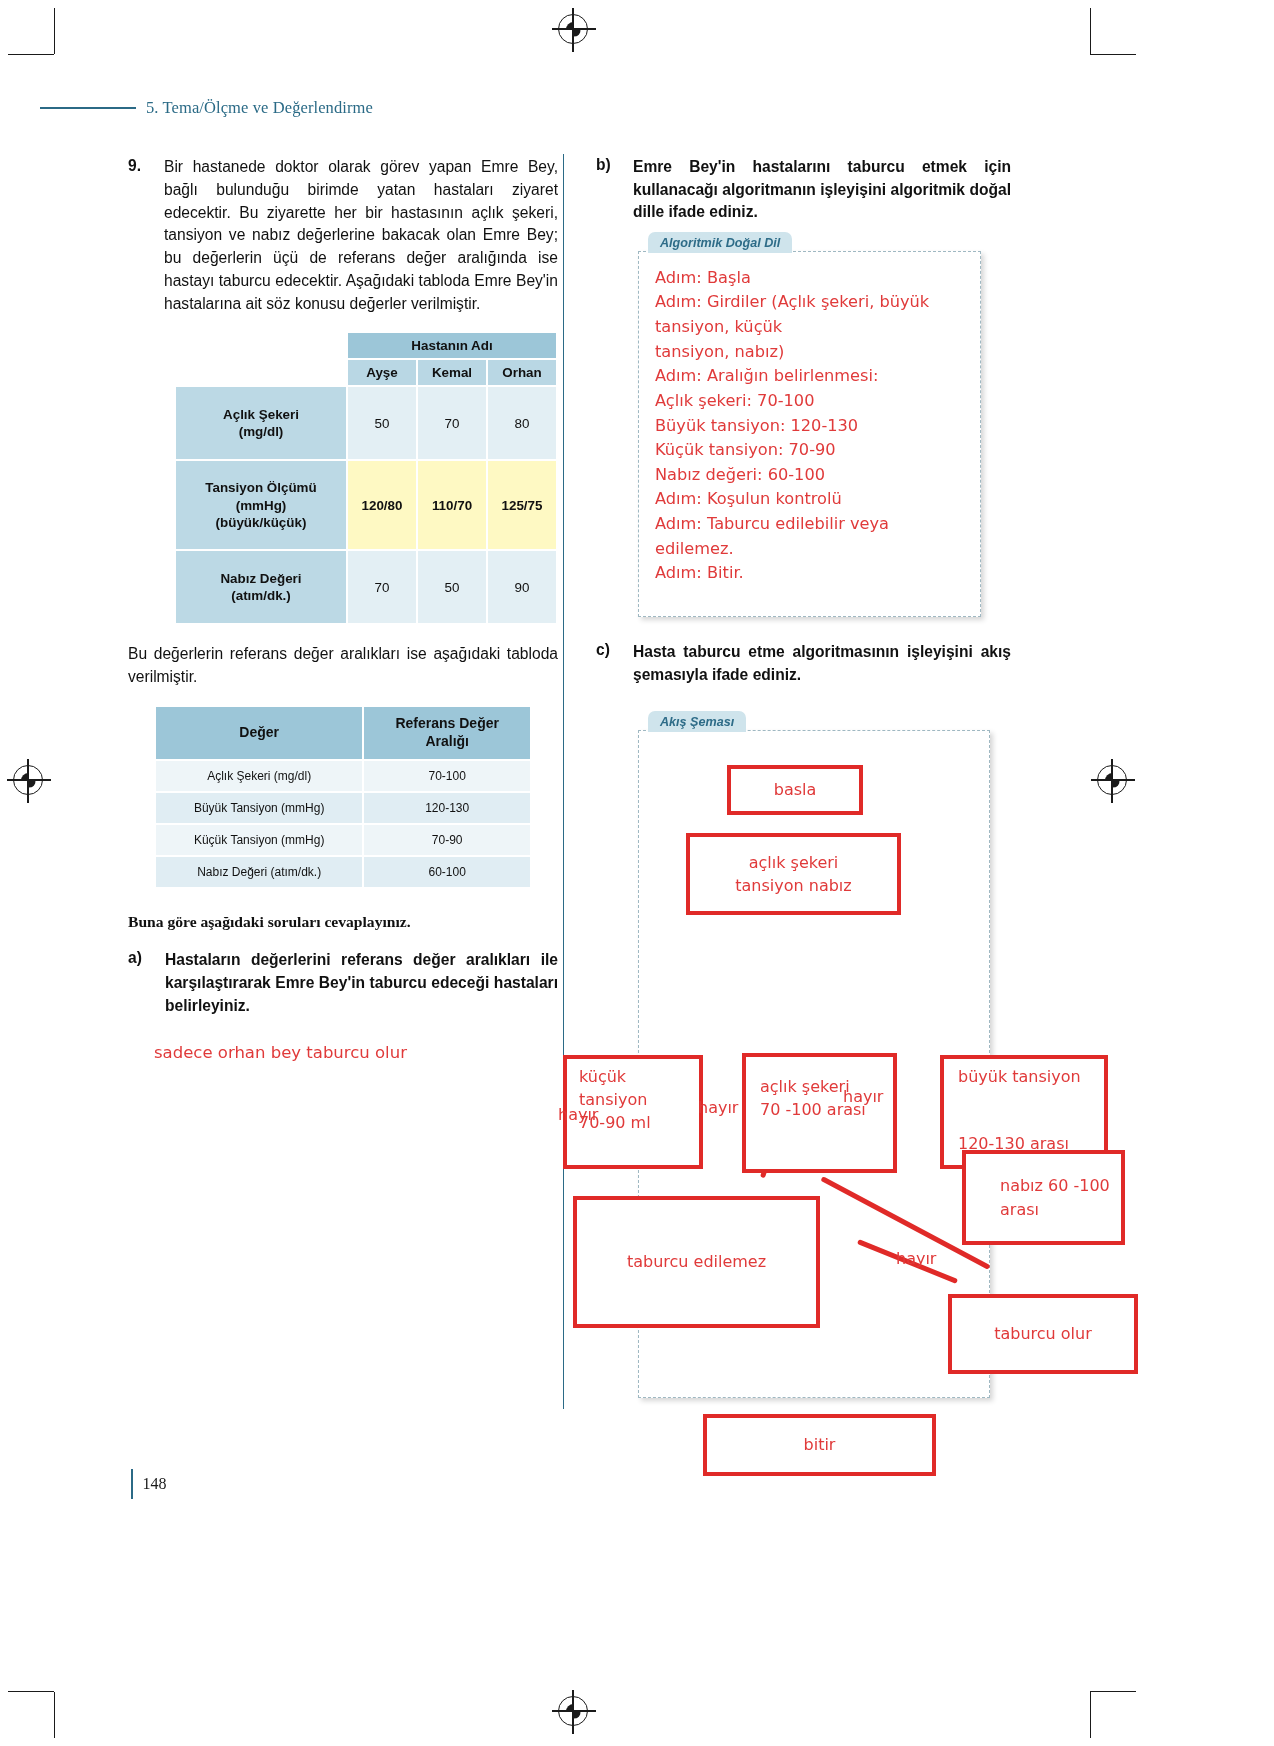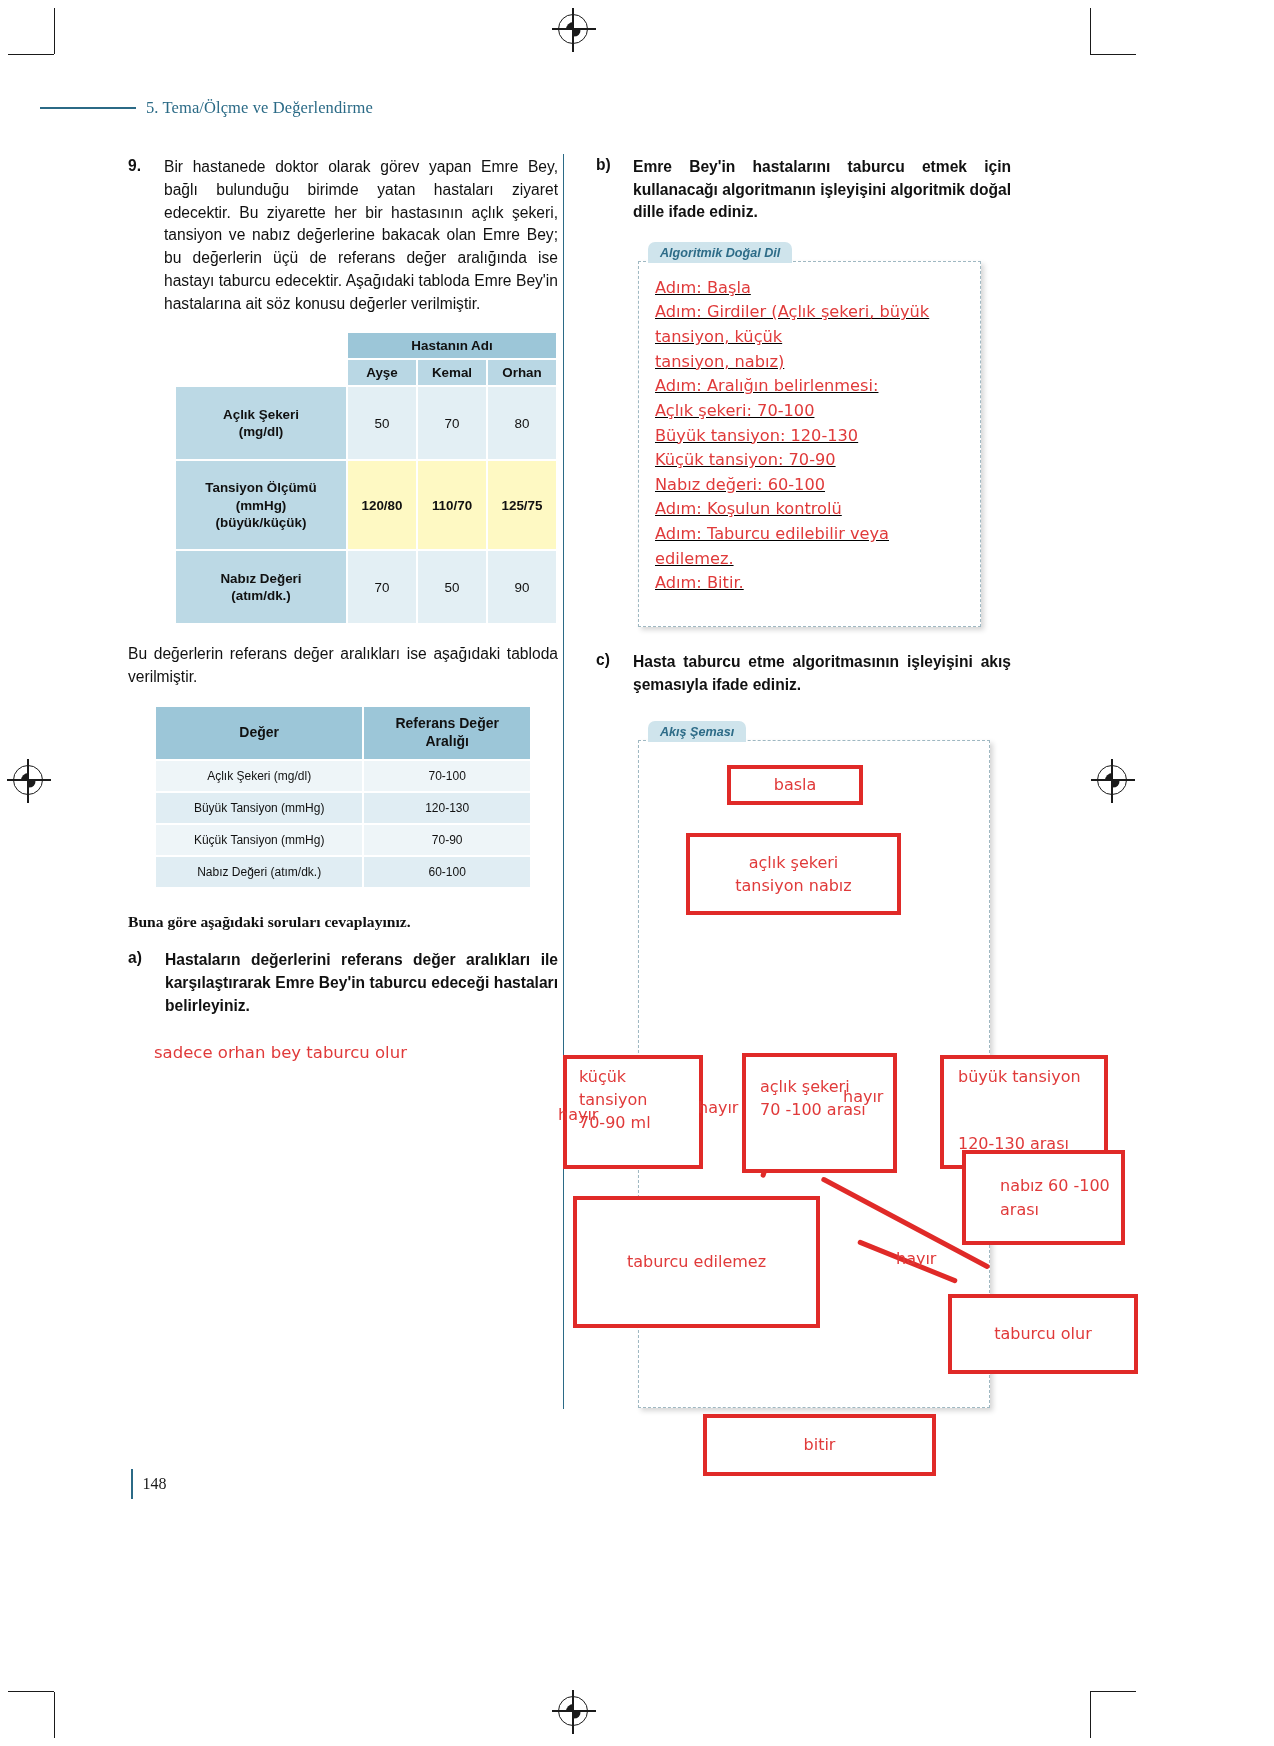--- a/index.html
+++ b/index.html
@@ -141,21 +141,21 @@
     margin-left: 10px;
   }
   .panel-box {
     border: 1.4px dashed #9fb8c2;
     background: #ffffff;
     box-shadow: 3px 3px 5px rgba(0,0,0,.16);
     margin-top: -2px;
     position: relative;
     z-index: 1;
   }
-  .panel-box.algo { padding: 14px 21px 30px 16px; min-height: 362px; text-decoration: underline; }
+  .panel-box.algo { padding: 14px 21px 30px 16px; min-height: 362px; }
   .panel-box.flow { height: 668px; padding: 0; }
 
   .algo-line {
     font-family: "DejaVu Sans", sans-serif;
     color: #e03a3a;
     font-size: 16.2px;
     line-height: 1.52;
   }
 
   
@@ -327,21 +327,21 @@
     <div class="answer-red">sadece orhan bey taburcu olur</div>
   </div>
 
   <div class="col-right">
 
     <div class="sub-row" style="margin-top:0;">
       <div class="sub-letter">b)</div>
       <div class="sub-body">Emre Bey'in hastalarını taburcu etmek için kullanacağı algoritmanın işleyişini algoritmik doğal dille ifade ediniz.</div>
     </div>
 
-    <div class="panel-wrap" style="margin-top:18px; margin-left:42px; width:343px;">
+    <div class="panel-wrap" style="margin-top:8px; margin-left:42px; width:343px;">
       <div class="panel-tab">Algoritmik Doğal Dil</div>
       <div class="panel-box algo">
         <div class="algo-line">Adım: Başla</div>
         <div class="algo-line">Adım: Girdiler (Açlık şekeri, büyük tansiyon, küçük</div>
         <div class="algo-line">tansiyon, nabız)</div>
         <div class="algo-line">Adım: Aralığın belirlenmesi:</div>
         <div class="algo-line">Açlık şekeri: 70-100</div>
         <div class="algo-line">Büyük tansiyon: 120-130</div>
         <div class="algo-line">Küçük tansiyon: 70-90</div>
         <div class="algo-line">Nabız değeri: 60-100</div>
@@ -359,21 +359,21 @@
     <div class="panel-wrap" style="margin-top:25px; margin-left:42px; width:352px;">
       <div class="panel-tab">Akış Şeması</div>
       <div class="panel-box flow">
         <div class="flowzone"></div>
       </div>
     </div>
   </div>
 
   <div>
 
-    <div class="fbox" style="left:727px; top:765px; width:136px; height:40px;">
+    <div class="fbox" style="left:727px; top:765px; width:136px; height:50px;">
       <span>basla</span>
     </div>
 
     <div class="fbox" style="left:686px; top:833px; width:215px; height:82px; flex-direction:column;">
       <span>açlık şekeri</span>
       <span>tansiyon nabız</span>
     </div>
 
     <div class="fbox left-align" style="left:563px; top:1055px; width:140px; height:114px; flex-direction:column; align-items:flex-start; padding-left:12px;">
       <span>küçük</span>

